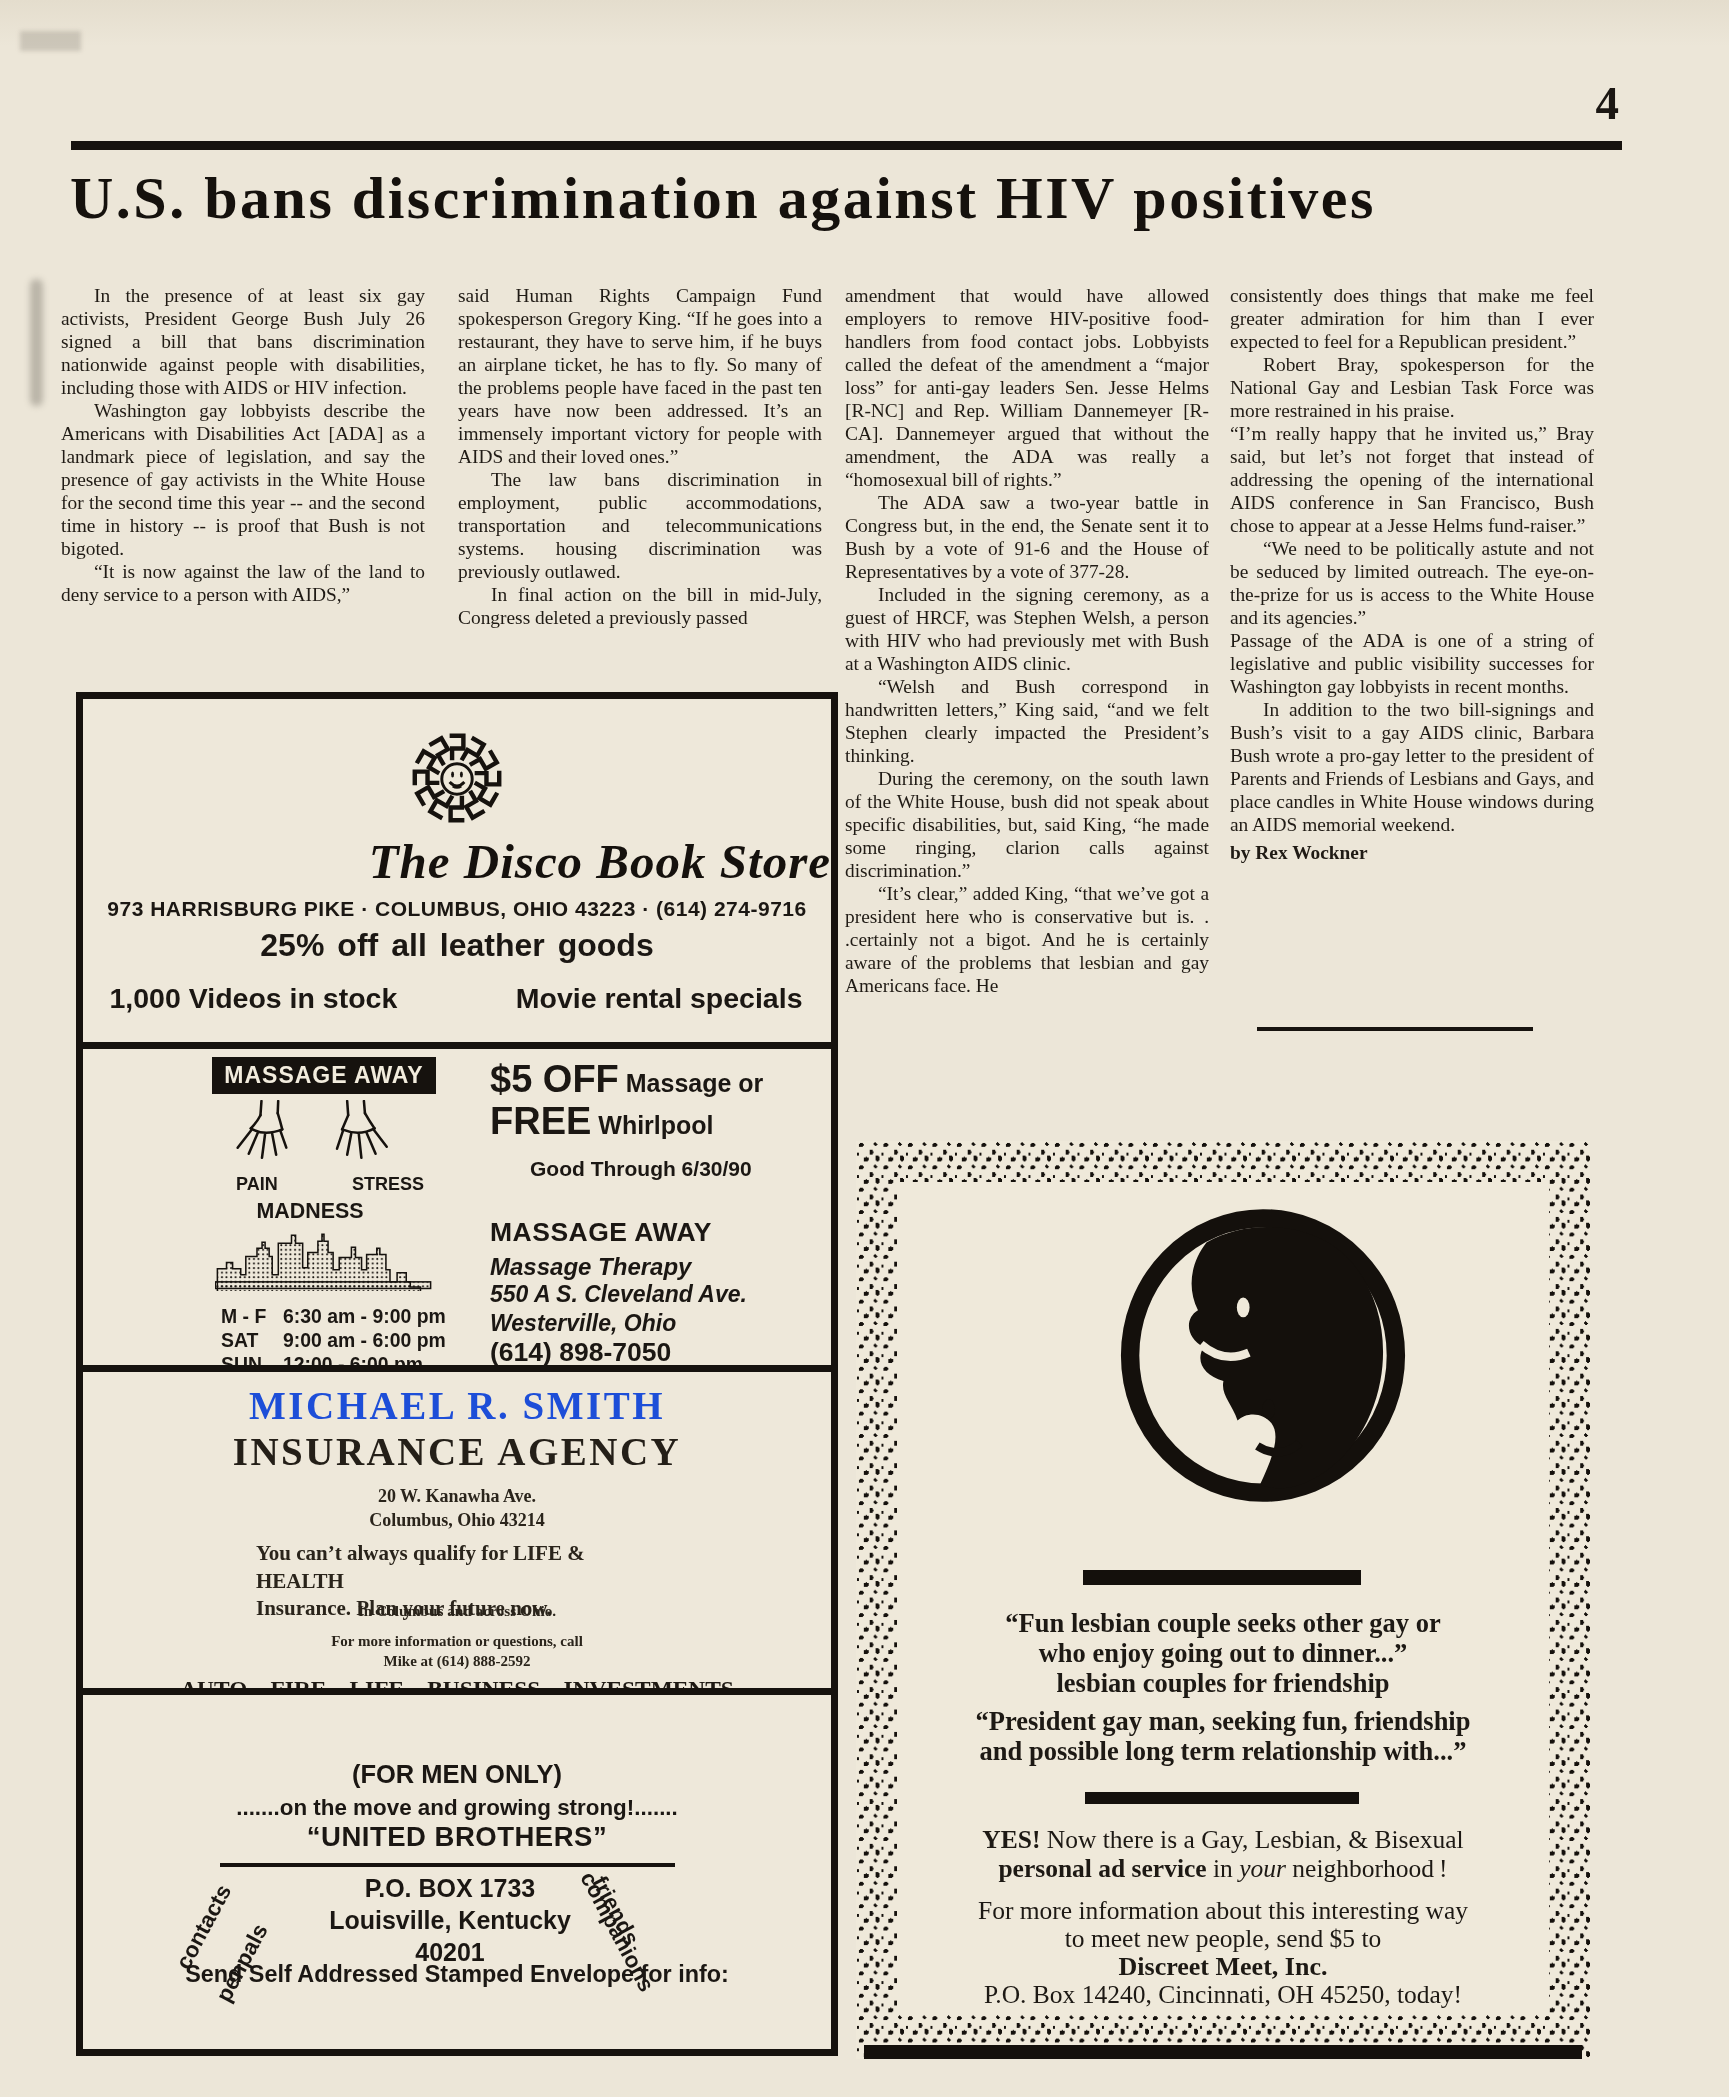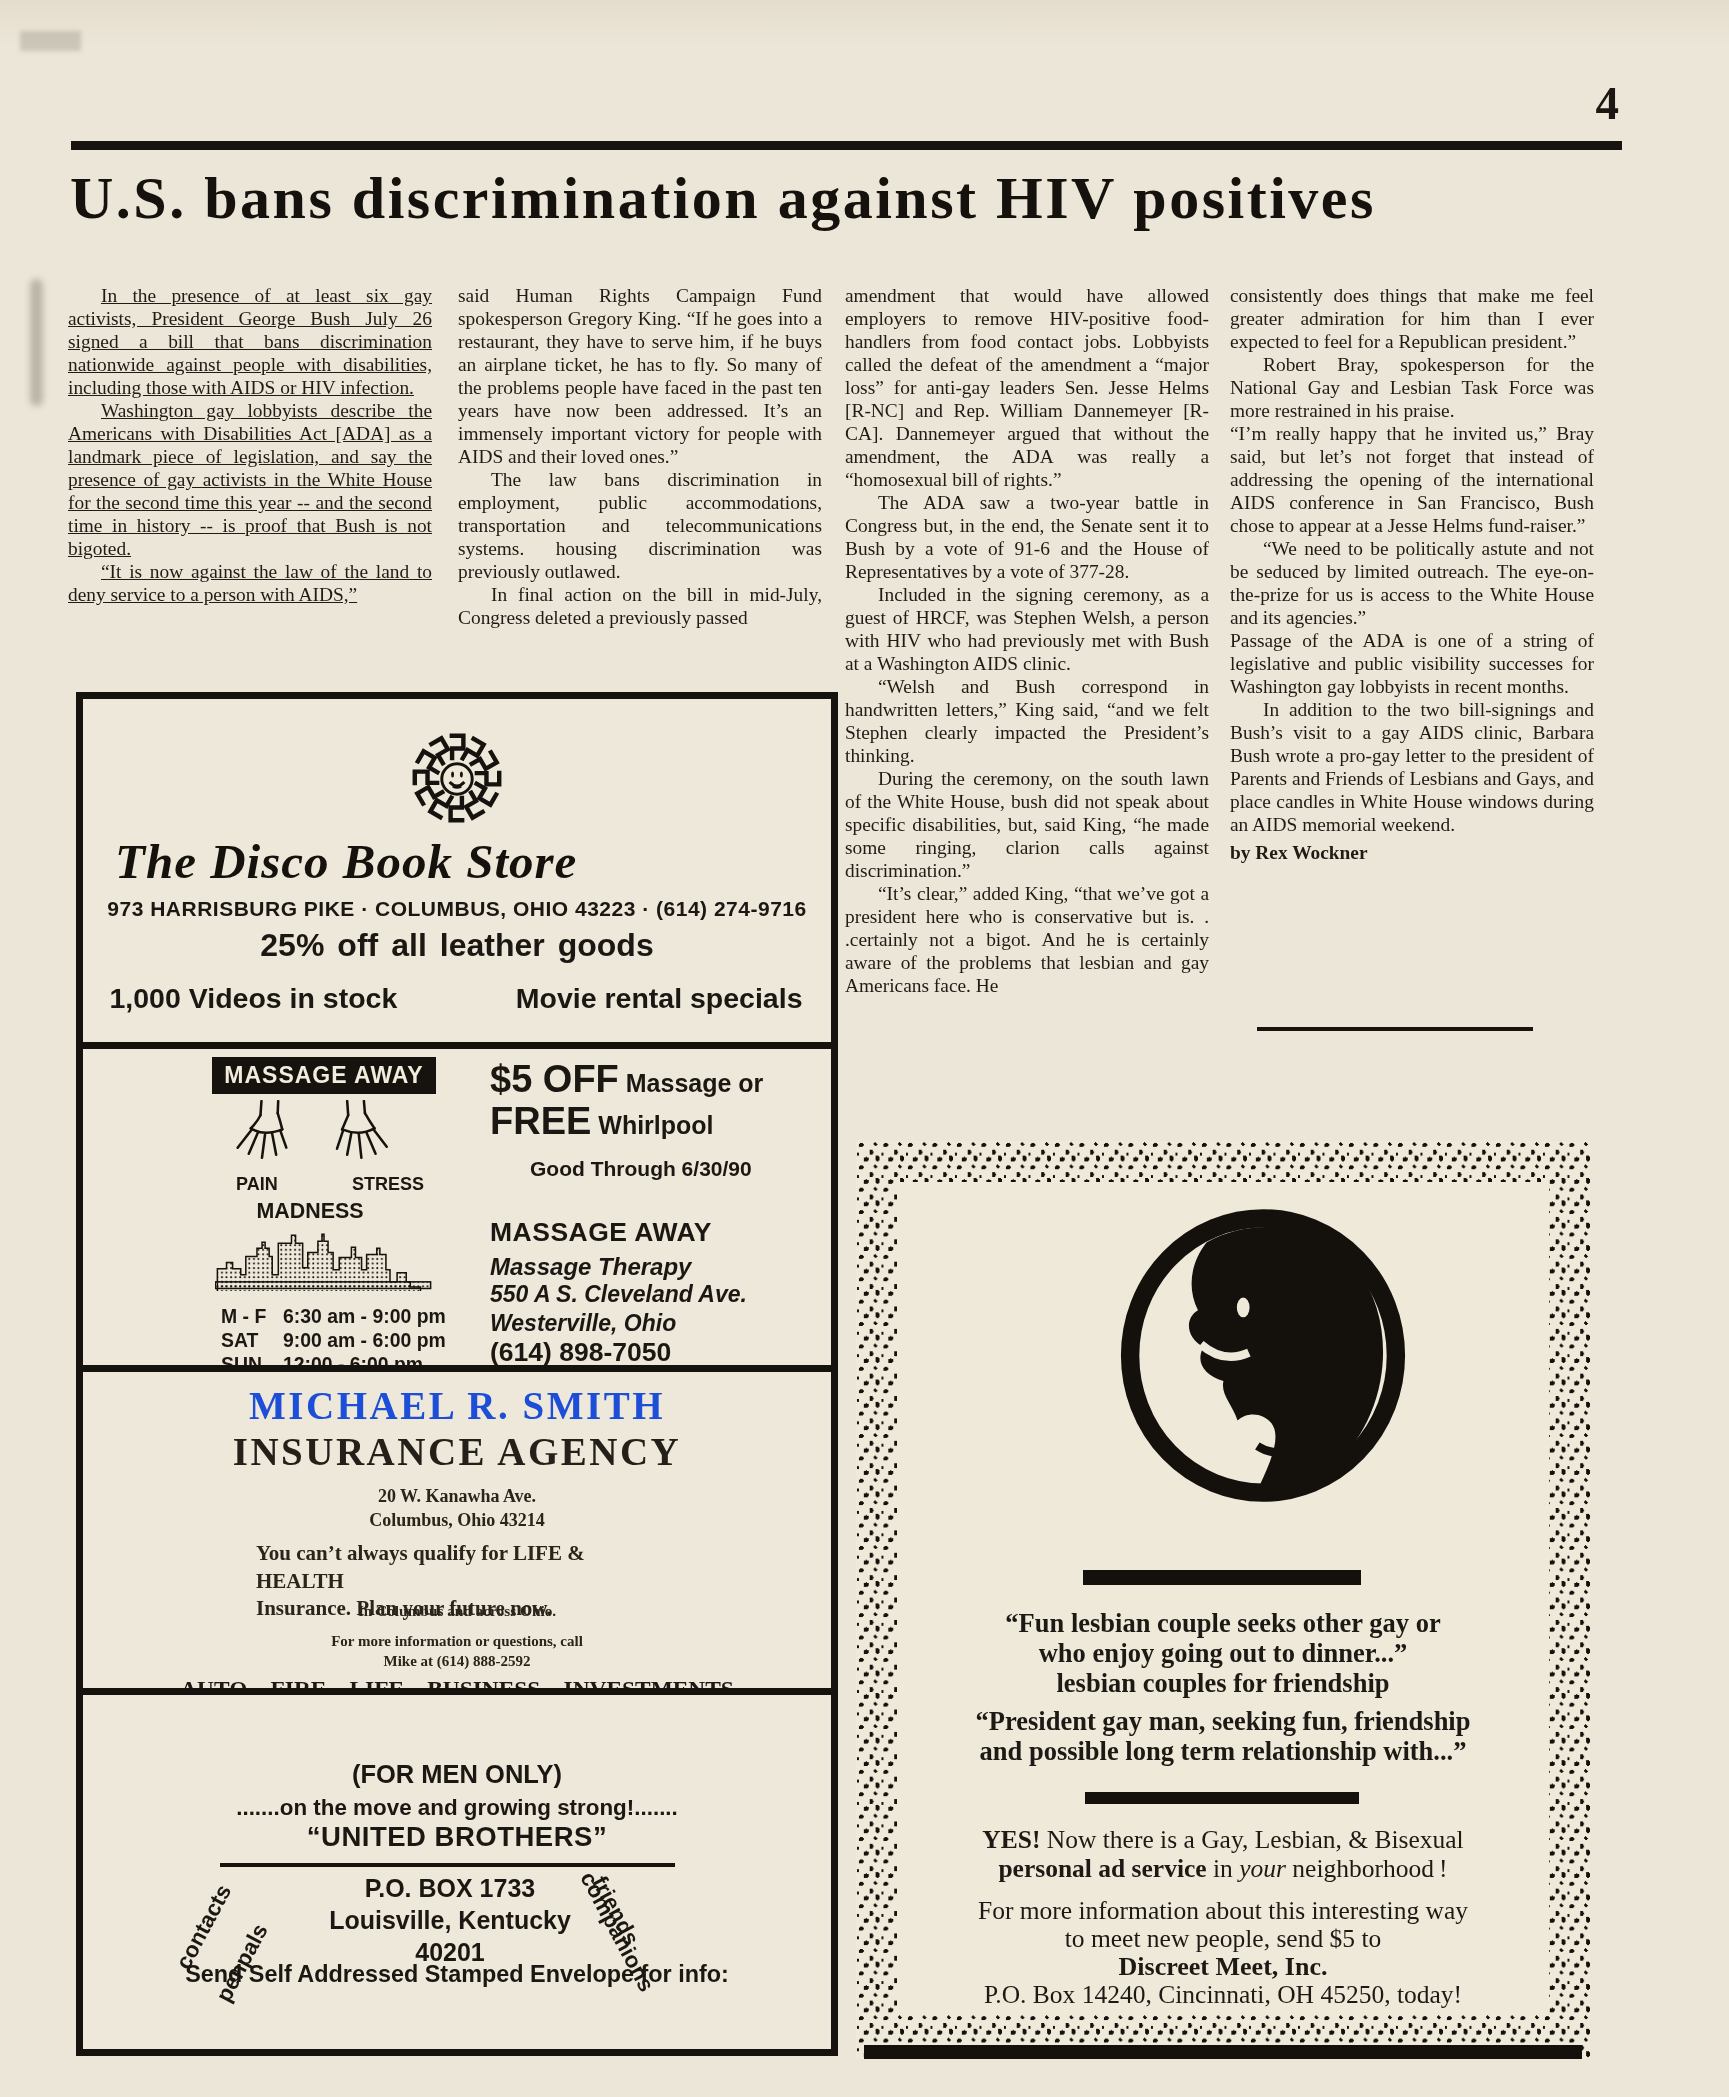--- a/index.html
+++ b/index.html
@@ -21,37 +21,37 @@
   #top-rule{position:absolute; left:71px; top:141px; width:1551px; height:9.2px; background:#17130f;}
   #headline{
     position:absolute; left:70px; top:164px; width:1560px;
     font-size:60px; font-weight:bold; letter-spacing:2.5px; white-space:nowrap;
     color:#15110d;
   }
 
   
   .col{position:absolute; top:284px; width:364px; font-size:19.4px; line-height:23px;
        text-align:justify; color:#201b15;}
-  #col1{left:68px;text-decoration:underline;} #col2{left:458px;} #col3{left:845px;} #col4{left:1230px;}
+  #col1{left:61px;} #col2{left:458px;} #col3{left:845px;} #col4{left:1230px;}
   .p{margin:0;}
   .p.ind{text-indent:33px;}
   #byline{margin-top:5.1px; font-weight:bold; text-align:left;}
   #col4-rule{position:absolute; left:1257px; top:1027px; width:276px; height:4.1px; background:#17130f;}
 
   
   #left-ads{position:absolute; left:76px; top:692px; width:748px; height:1350px;
             border:7.1px solid #16120e; background:#eee8da;}
   .ad-divider{height:7.1px; background:#16120e; width:100%;}
   .ad-sec{position:relative; width:100%; overflow:hidden;}
   #ad-disco{height:343px;} #ad-massage{height:316px;} #ad-insurance{height:316px;} #ad-united{height:354px;}
 
   
   #disco-sun{position:absolute; left:320px; top:24.5px; width:108px; height:108px;}
-  #disco-name{position:absolute; left:0; top:134px; width:100%; text-align:left;
-    font-size:49px; font-weight:bold; font-style:italic; letter-spacing:1px; color:#15110d;padding-left:32px;}
+  #disco-name{position:absolute; left:0; top:134px; width:100%; text-align:right;
+    font-size:49px; font-weight:bold; font-style:italic; letter-spacing:1px; color:#15110d;}
   #disco-address{position:absolute; left:0; top:198px; width:100%; text-align:center; font-size:21px; font-weight:bold; letter-spacing:0.5px;}
   #disco-offer{position:absolute; left:0; top:228px; width:100%; text-align:center; font-size:32px; font-weight:bold; word-spacing:4.1px;}
   #disco-videos{position:absolute; left:26.5px; top:283px; font-size:28.5px; font-weight:bold;}
   #disco-movies{position:absolute; right:28.5px; top:283px; font-size:28.5px; font-weight:bold;}
 
   
   #ma-box{position:absolute; left:129px; top:8.2px; width:224px; height:37px; background:#16120e;
           color:#f2ecdd; font-size:23px; font-weight:bold; text-align:center; line-height:37px; letter-spacing:1px;}
   #ma-hands{position:absolute; left:146px; top:51px; width:176px; height:71px;}
   #ma-pain{position:absolute; left:153px; top:125px; font-size:18px; font-weight:bold;}

